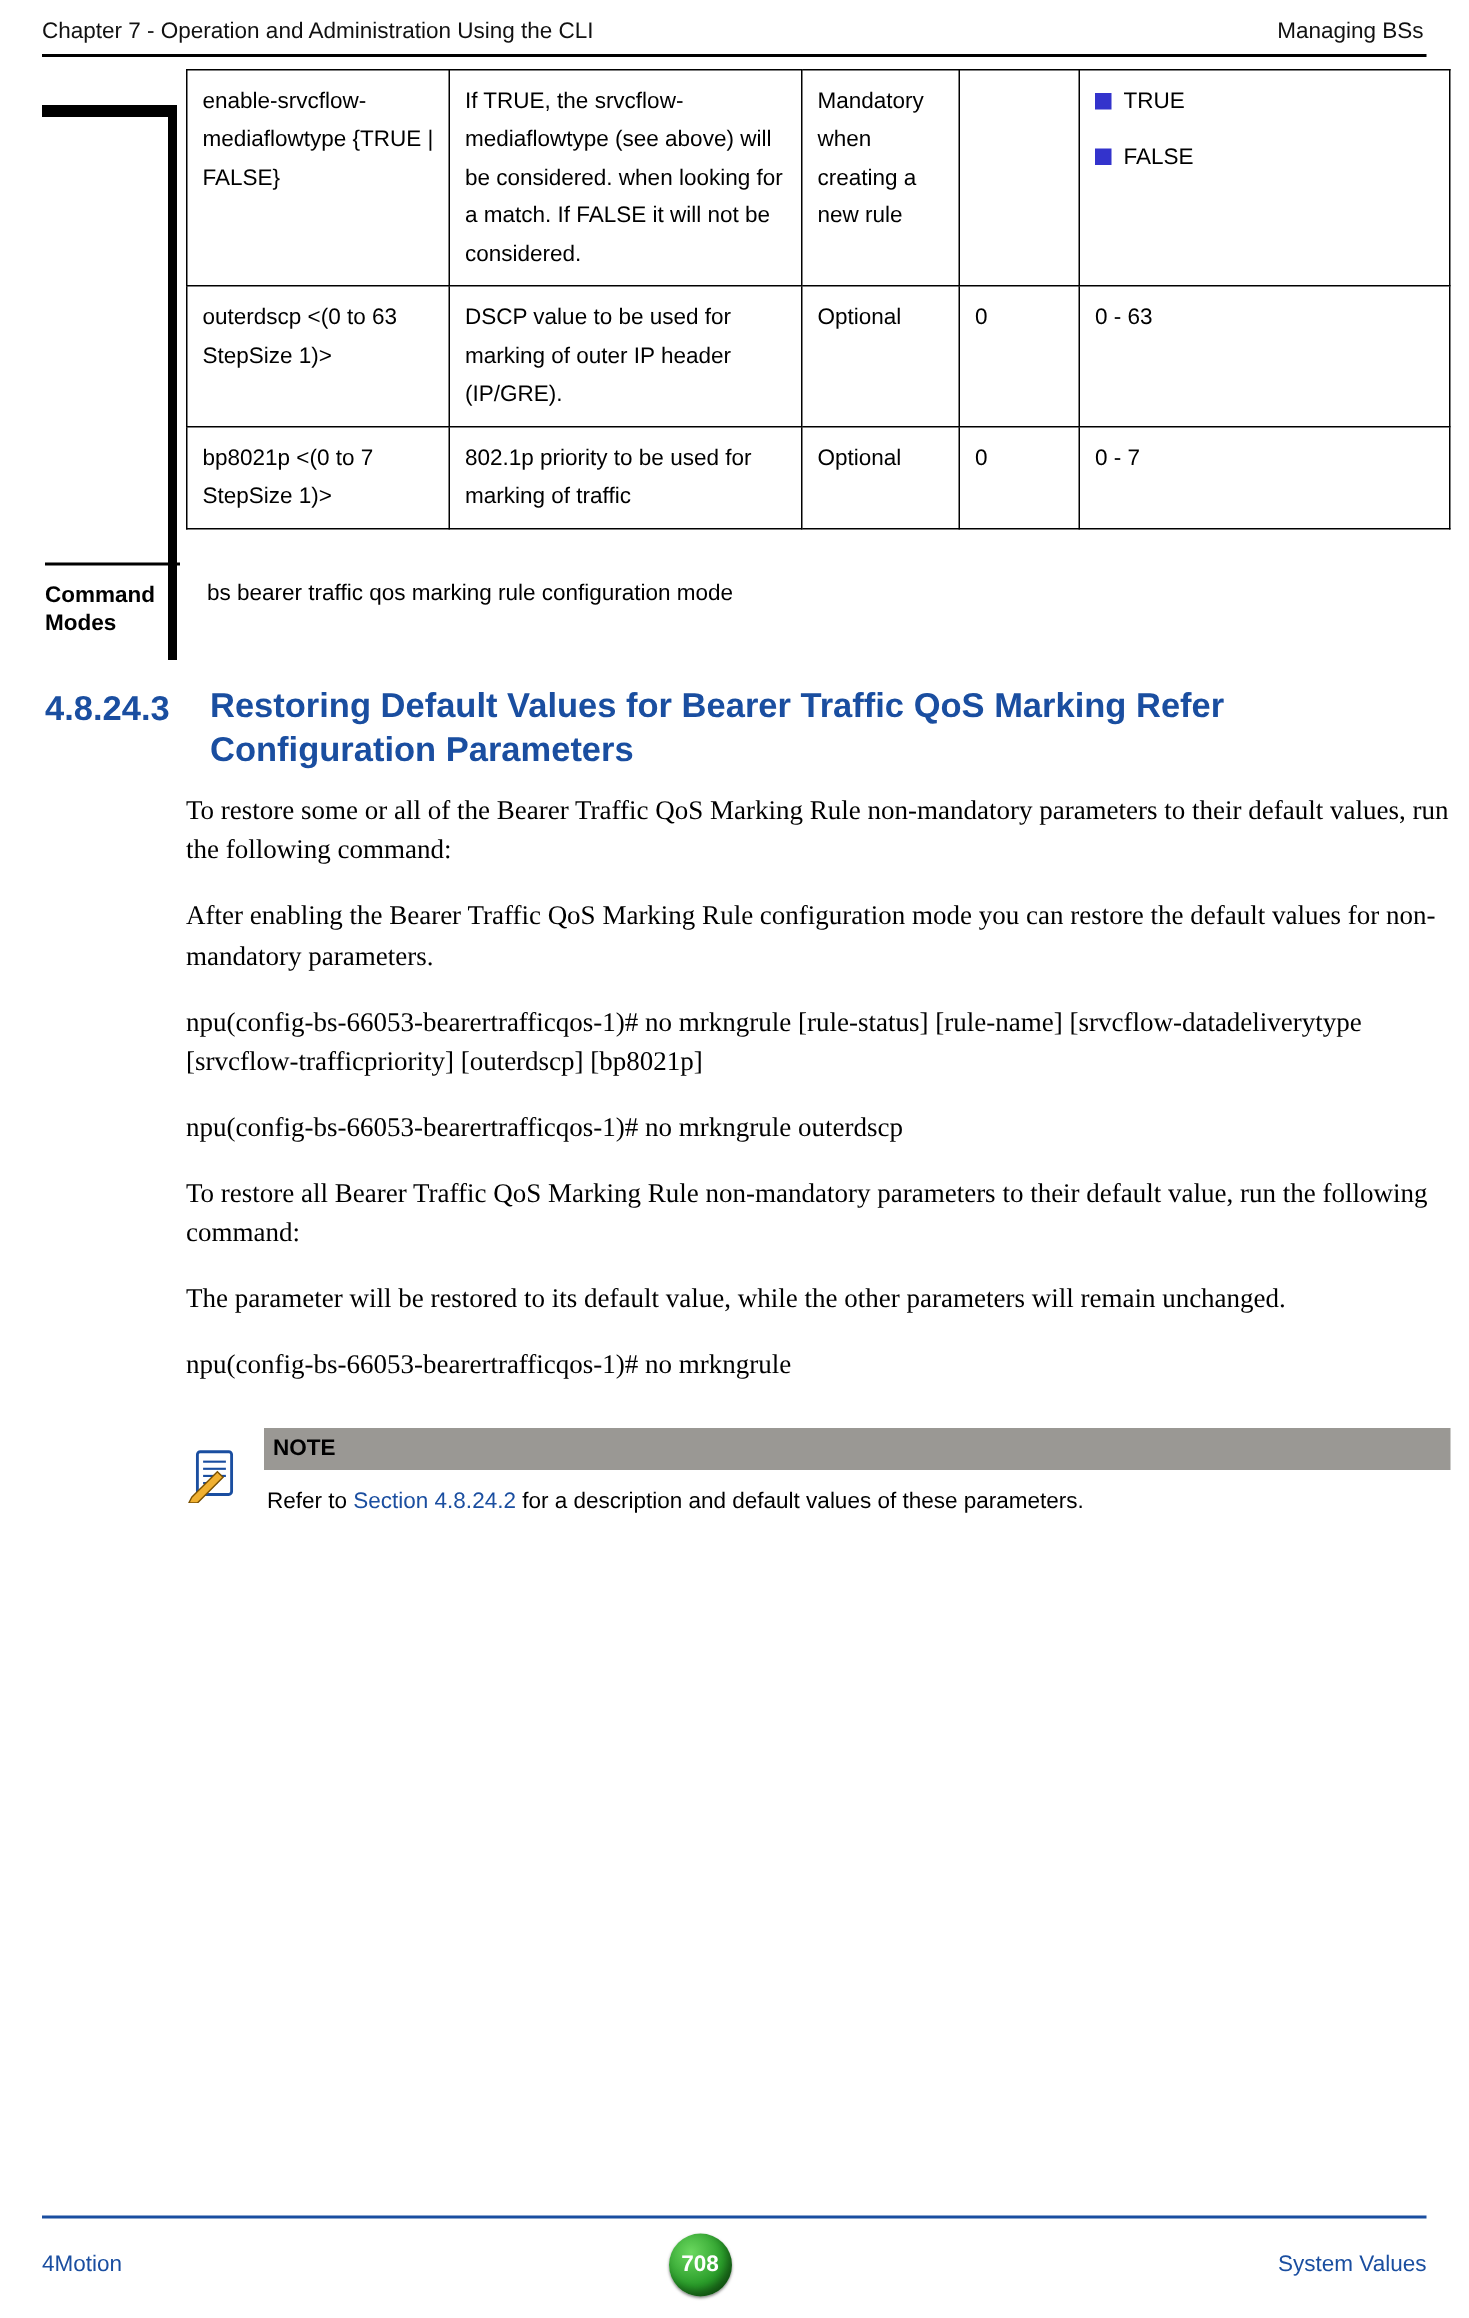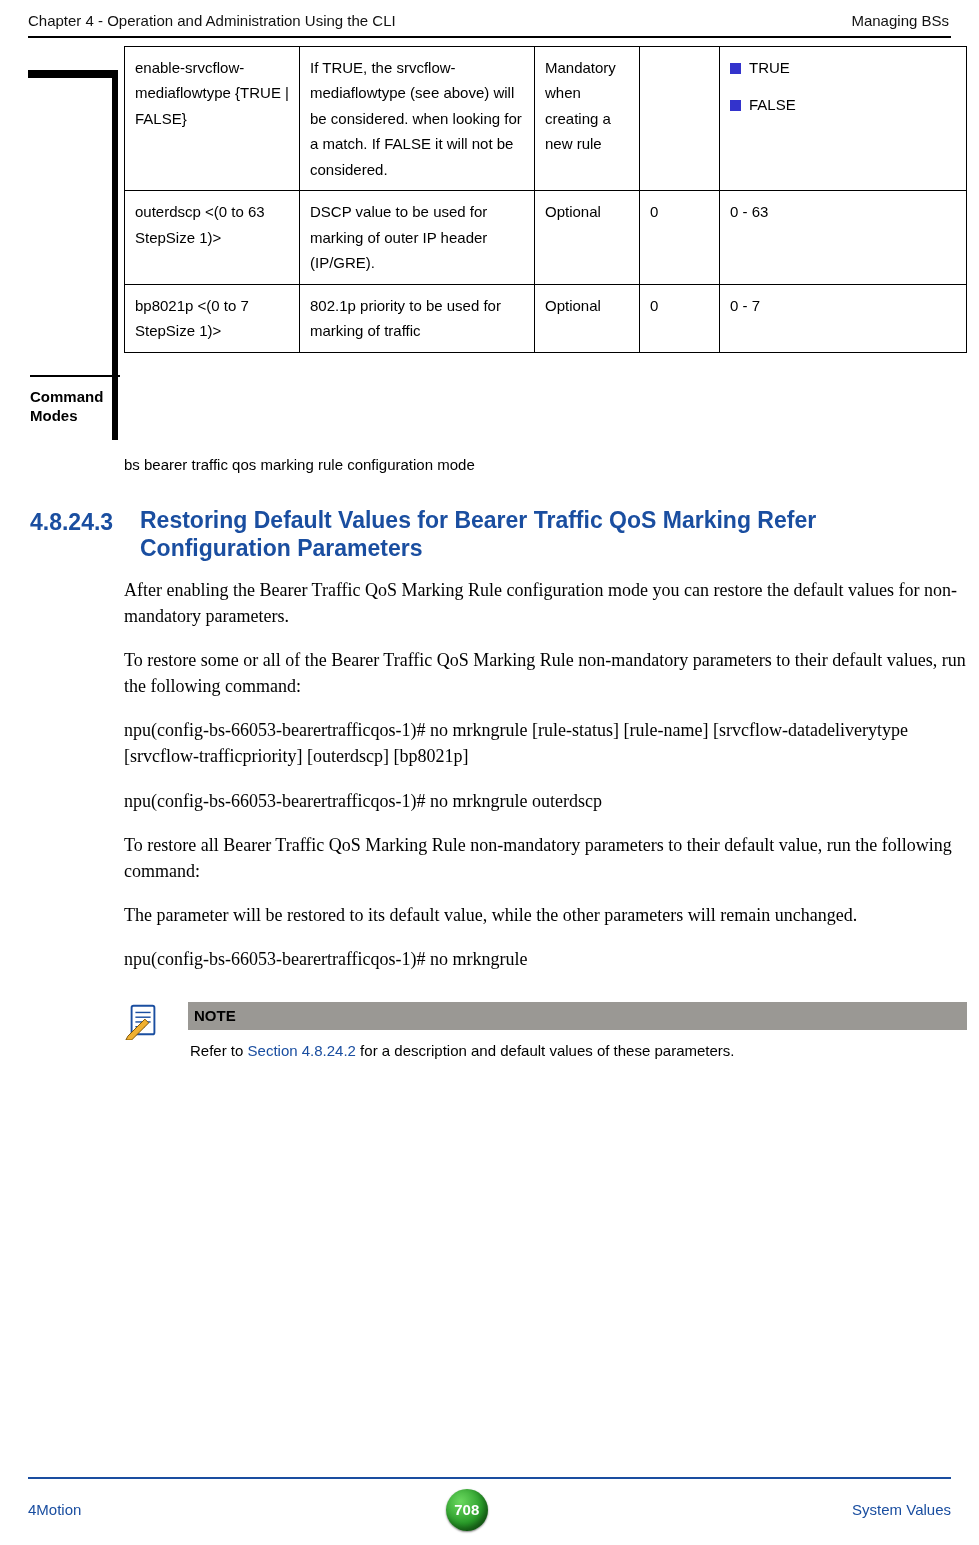--- a/index.html
+++ b/index.html
@@ -55,29 +55,29 @@
     padding: 8px 10px;
     vertical-align: top;
     line-height: 1.7;
   }
   table.param tr td:nth-child(1) { width: 175px; }
   table.param tr td:nth-child(2) { width: 235px; }
   table.param tr td:nth-child(3) { width: 105px; border-radius: 15px; }
   table.param tr td:nth-child(4) { width: 80px; }
   table.param tr td:nth-child(5) { width: auto; }
   .bul { display:inline-block; width:11px; height:11px; background:#3333cc; margin-right:8px; vertical-align:-1px;}
-  .cmd-modes-row { display:flex; gap:18px; margin-bottom:30px;flex-direction:column; }
+  .cmd-modes-row { display:flex; gap:18px; margin-bottom:30px; }
   .cmd-modes-label { font-family: Arial, Helvetica, sans-serif; font-weight:bold; font-size:15px; width:90px; line-height:1.3; margin-left:-94px; border-top:2px solid #000; padding-top:10px;}
   .cmd-modes-val { font-family: Arial, Helvetica, sans-serif; font-size:15px; padding-top:10px;}
   .sec-head-row { display:flex; margin-bottom:14px; margin-left:-94px;}
   .sec-num { font-family: Arial, Helvetica, sans-serif; font-weight:bold; color:#1a4ea0; font-size:23px; width:110px;}
   .sec-title { font-family: Arial, Helvetica, sans-serif; font-weight:bold; color:#1a4ea0; font-size:23px; flex:1; line-height:1.25;}
   p.body { margin-bottom:18px; font-size:18px;}
   p.body .bold { font-weight:normal; }
-  .note-block { margin-top:30px; display:flex; gap:26px; align-items:flex-start;}
+  .note-block { margin-top:30px; display:flex; gap:14px; align-items:center;}
   .note-icon { width:38px; flex:none; }
   .note-content { flex:1; }
   .note-header { background:#9a9894; font-family: Arial, Helvetica, sans-serif; font-weight:bold; font-size:15px; padding:3px 6px;}
   .note-body { font-family: Arial, Helvetica, sans-serif; font-size:15px; padding:10px 2px;}
   .note-body .link { color:#1a4ea0; }
   .footer {
     position:absolute; bottom:0; left:0; right:0;
     padding: 0 28px 14px 28px;
   }
   .footer-rule { height:2px; background:#1a4ea0; margin-bottom:10px;}
@@ -87,21 +87,21 @@
     width:42px; height:42px; border-radius:50%;
     background: radial-gradient(circle at 35% 30%, #6bd85f 0%, #2a9d2a 55%, #0d5d0d 100%);
     color:#fff; font-weight:bold; font-size:15px;
     box-shadow: inset -3px -4px 6px rgba(0,0,0,.35), 0 1px 2px rgba(0,0,0,.5);
   }
 </style>
 </head>
 <body>
 
 <div class="header">
-  <span>Chapter 4 - Operation and Administration Using the CLI</span>
+  <span>Chapter 7 - Operation and Administration Using the CLI</span>
   <span>Managing BSs</span>
 </div>
 <div class="header-rule"></div>
 
 <div class="top-rule-stub"></div>
 <div class="top-rule-stub v"></div>
 
 <div class="content">
 
   <table class="param">
@@ -136,22 +136,22 @@
   <div class="cmd-modes-row">
     <div class="cmd-modes-label">Command Modes</div>
     <div class="cmd-modes-val">bs bearer traffic qos marking rule configuration mode</div>
   </div>
 
   <div class="sec-head-row">
     <div class="sec-num">4.8.24.3</div>
     <div class="sec-title">Restoring Default Values for Bearer Traffic QoS Marking Refer Configuration Parameters</div>
   </div>
 
+  <p class="body">To restore some or all of the Bearer Traffic QoS Marking Rule non-mandatory parameters to their default values, run the following command:</p>
   <p class="body">After enabling the Bearer Traffic QoS Marking Rule configuration mode you can restore the default values for non-mandatory parameters.</p>
-  <p class="body">To restore some or all of the Bearer Traffic QoS Marking Rule non-mandatory parameters to their default values, run the following command:</p>
   <p class="body"><span class="bold">npu(config-bs-66053-bearertrafficqos-1)# no mrkngrule</span><span> [rule-status] [rule-name] [srvcflow-datadeliverytype [srvcflow-trafficpriority] [outerdscp] [bp8021p]</span></p>
   <p class="body"><span class="bold">npu(config-bs-66053-bearertrafficqos-1)# no mrkngrule outerdscp</span></p>
   <p class="body">To restore all Bearer Traffic QoS Marking Rule non-mandatory parameters to their default value, run the following command:</p>
   <p class="body">The parameter will be restored to its default value, while the other parameters will remain unchanged.</p>
   <p class="body"><span class="bold">npu(config-bs-66053-bearertrafficqos-1)# no mrkngrule</span></p>
 
   <div class="note-block">
     <div class="note-icon">
       <svg viewBox="0 0 40 40" width="38" height="38">
         <rect x="8" y="4" width="24" height="30" rx="2" fill="#fff" stroke="#1a4ea0" stroke-width="2"></rect>

